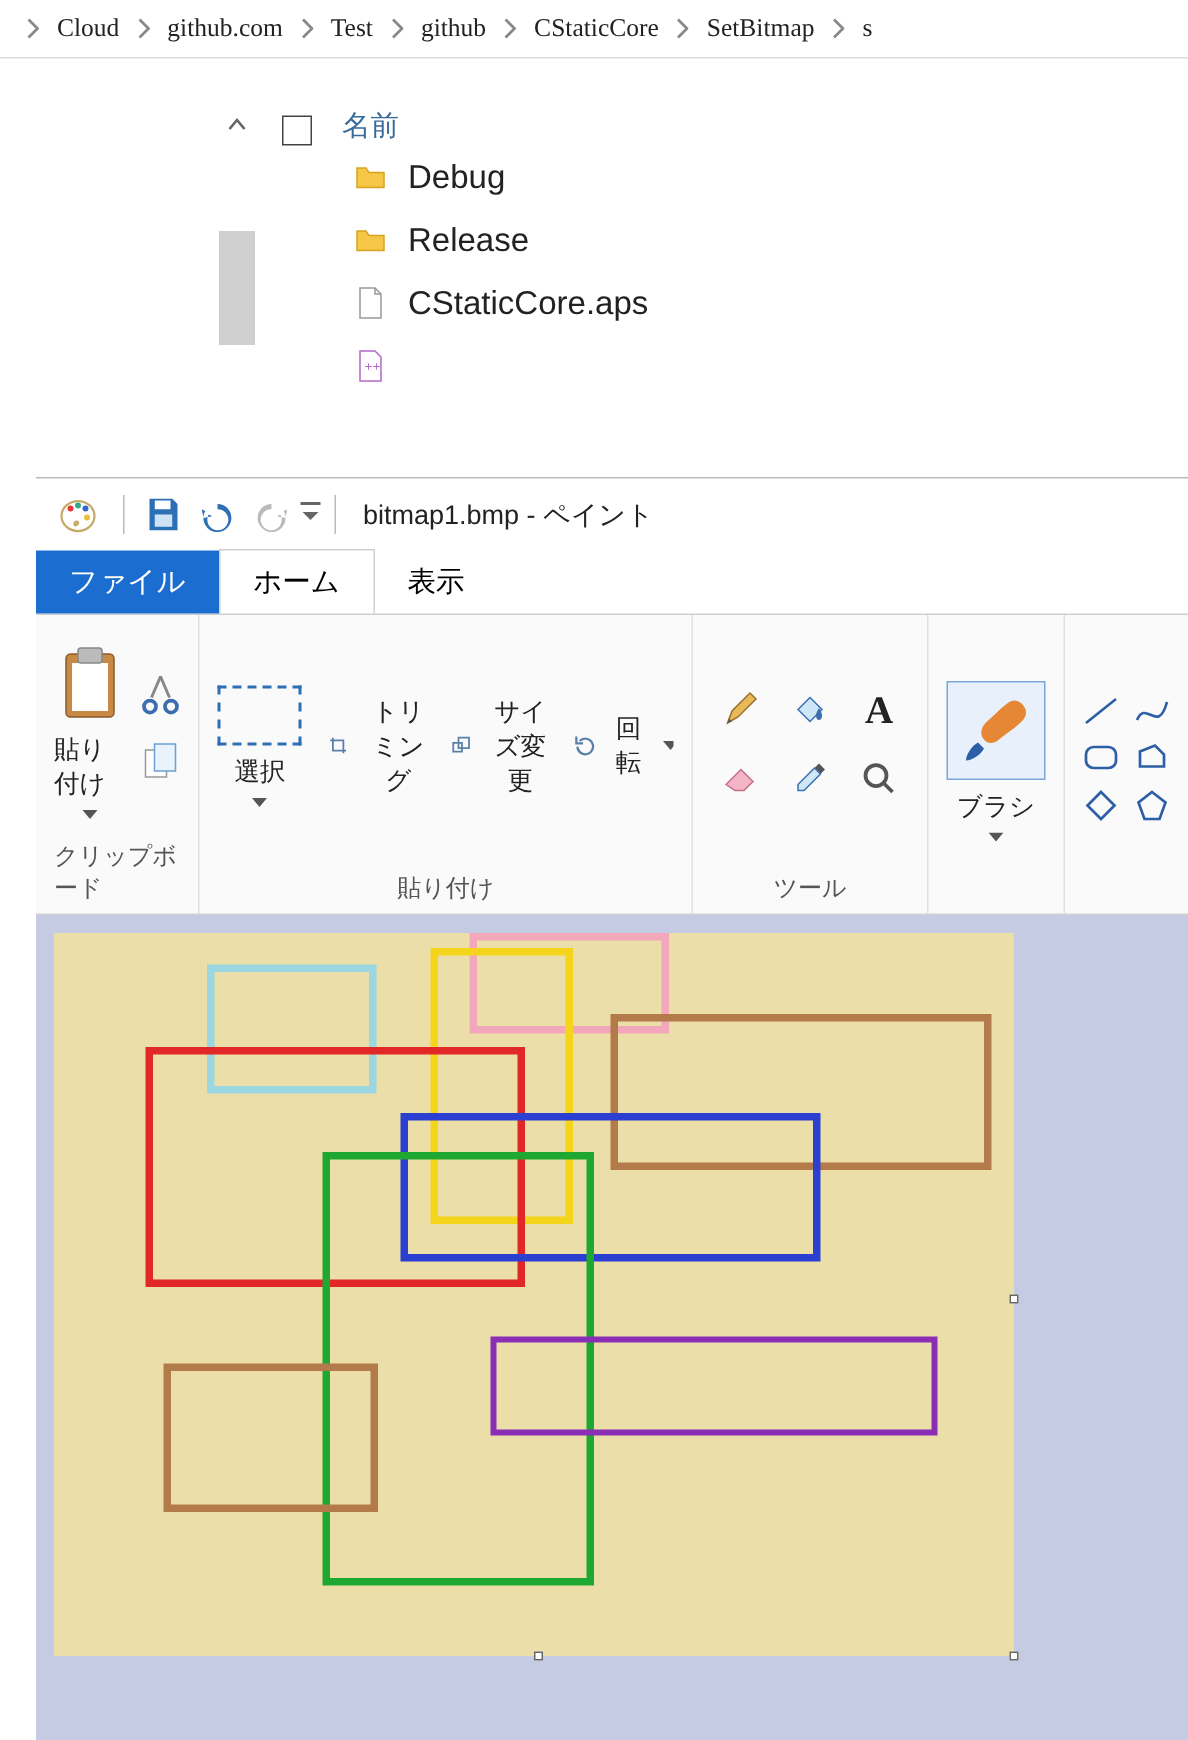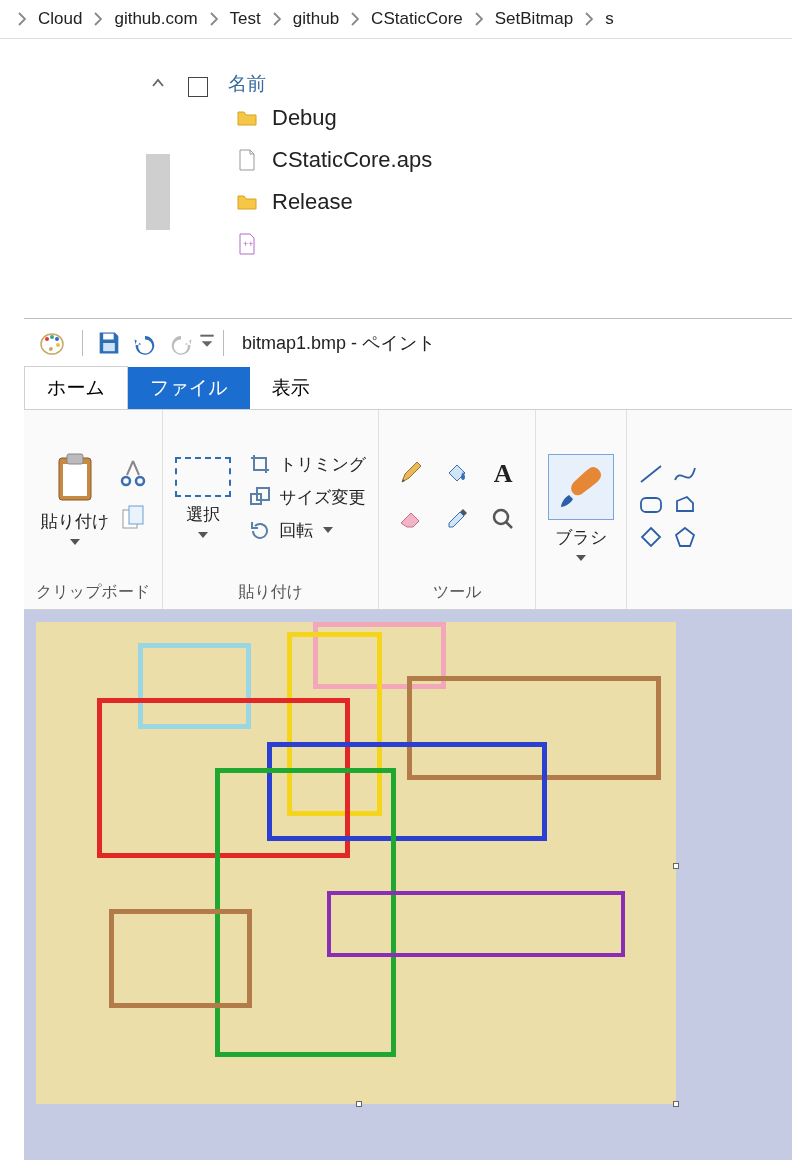--- a/index.html
+++ b/index.html
@@ -1,19 +1,19 @@
 <!DOCTYPE html>
 <html><head>
 <meta charset="utf-8">
 <style>
 * { box-sizing: border-box; margin: 0; padding: 0; }
 body { font-family: "Yu Gothic UI", "Meiryo", sans-serif; font-size: 14px; background: #fff; width: 792px; height: 1160px; overflow: hidden; position: relative; }
 
 
-.breadcrumb { display: flex; align-items: center; padding: 6px 8px; height: 38px; }
+.breadcrumb { display: flex; align-items: center; padding: 6px 8px; height: 38px; font-family: Liberation Serif, serif; }
 .breadcrumb .crumb { color: #222; font-size: 17px; padding: 4px 2px; cursor: pointer; }
 .breadcrumb .sep { margin: 0 10px; display: inline-flex; align-items: center; }
 .breadcrumb .sep svg { width: 8px; height: 14px; }
 .breadcrumb-hr { border: none; border-bottom: 1px solid #ddd; }
 
 
 .explorer { position: relative; height: 280px; }
 .scroll-up { position: absolute; left: 146px; top: 32px; width: 24px; height: 24px; display: flex; align-items: center; justify-content: center; }
 .scroll-up svg { width: 14px; height: 14px; }
 .scrollbar-track { position: absolute; left: 146px; top: 115px; width: 24px; height: 76px; background: #cfcfcf; }
@@ -46,21 +46,21 @@
 
 .ribbon { display: flex; height: 200px; background: #fafafa; border-bottom: 1px solid #d0d0d0; }
 .rib-group { display: flex; flex-direction: column; align-items: center; justify-content: flex-end; border-right: 1px solid #e0e0e0; padding: 6px 12px 4px; }
 .rib-group .group-body { flex: 1; display: flex; align-items: center; }
 .rib-group .group-label { font-size: 16px; color: #555; padding: 4px 0 2px; }
 .big-btn { display: flex; flex-direction: column; align-items: center; gap: 6px; }
 .big-btn .lbl { font-size: 17px; color: #222; }
 .small-dd { display: inline-flex; }
 
 .sel-rect { width: 56px; height: 40px; border: 2px dashed #2d6fb5; }
-.img-btns { display: flex; flex-direction: column; gap: 10px; text-align: center; }
+.img-btns { display: flex; flex-direction: row; gap: 10px; text-align: center; }
 .img-row { display: flex; align-items: center; gap: 8px; font-size: 17px; color: #222; }
 .tool-grid { display: grid; grid-template-columns: repeat(3, 40px); grid-auto-rows: 40px; gap: 6px; align-items: center; justify-items: center; }
 .brush-box { border: 1px solid #7aa7d9; background: #e8f1fb; padding: 6px; }
 .brush-img { width: 52px; height: 52px; display: flex; align-items: center; justify-content: center; }
 .shapes-col { display: flex; flex-direction: column; gap: 8px; }
 .shapes-row { display: flex; gap: 10px; }
 
 .canvas-area { background: #c5cbe3; padding: 12px 0 0 12px; height: 552px; }
 .canvas { position: relative; width: 640px; height: 482px; background: #ecdea8; }
 .canvas .rect { position: absolute; border-style: solid; }
@@ -131,39 +131,39 @@
     </div>
 
     <div class="file-row">
       <span class="pad"></span>
       <span class="folder-icon">
         <svg viewBox="0 0 22 22">
             <path d="M2 5h6l2 3h10v10H2z" fill="#f6c646" stroke="#d5a423"></path>
           </svg>
       </span>
       <span class="fname">Debug</span>
+    </div>
+    <div class="file-row">
+      <span class="pad"></span>
+      <span class="folder-icon">
+        <svg viewBox="0 0 22 22">
+            <path d="M2 5h6l2 3h10v10H2z" fill="#f6c646" stroke="#d5a423"></path>
+          </svg>
+      </span>
+      <span class="fname">Release</span>
     </div>
     <div class="file-row">
       <span class="pad"></span>
       <span class="file-icon">
         <svg viewBox="0 0 22 24">
             <path d="M4 2h10l4 4v16H4z" fill="#fff" stroke="#999"></path>
             <path d="M14 2v4h4" fill="none" stroke="#999"></path>
           </svg>
       </span>
       <span class="fname">CStaticCore.aps</span>
-    </div>
-    <div class="file-row">
-      <span class="pad"></span>
-      <span class="folder-icon">
-        <svg viewBox="0 0 22 22">
-            <path d="M2 5h6l2 3h10v10H2z" fill="#f6c646" stroke="#d5a423"></path>
-          </svg>
-      </span>
-      <span class="fname">Release</span>
     </div>
     <div class="file-row">
       <span class="pad"></span>
       <span class="file-icon">
         <svg viewBox="0 0 22 24">
             <path d="M4 2h10l4 4v16H4z" fill="#fff" stroke="#b268c9"></path>
             <text x="7" y="15" font-size="9" fill="#b268c9">++</text>
           </svg>
       </span>
     </div>
@@ -204,22 +204,22 @@
       <svg viewBox="0 0 12 16">
           <rect x="1" y="2" width="10" height="1.5" fill="#666"></rect>
           <path d="M2 7l4 4 4-4z" fill="#666"></path>
         </svg>
     </span>
     <span class="vsep"></span>
     <span class="title">bitmap1.bmp - ペイント</span>
   </div>
 
   <div class="ribbon-tabs">
+    <div class="tab active">ファイル</div>
     <div class="tab home">ホーム</div>
-    <div class="tab active">ファイル</div>
     <div class="tab">表示</div>
   </div>
   <hr class="ribbon-hr">
 
   <div class="ribbon">
 
     <div class="rib-group">
       <div class="group-body">
         <div class="big-btn">
           <svg width="44" height="54" viewBox="0 0 44 54">

